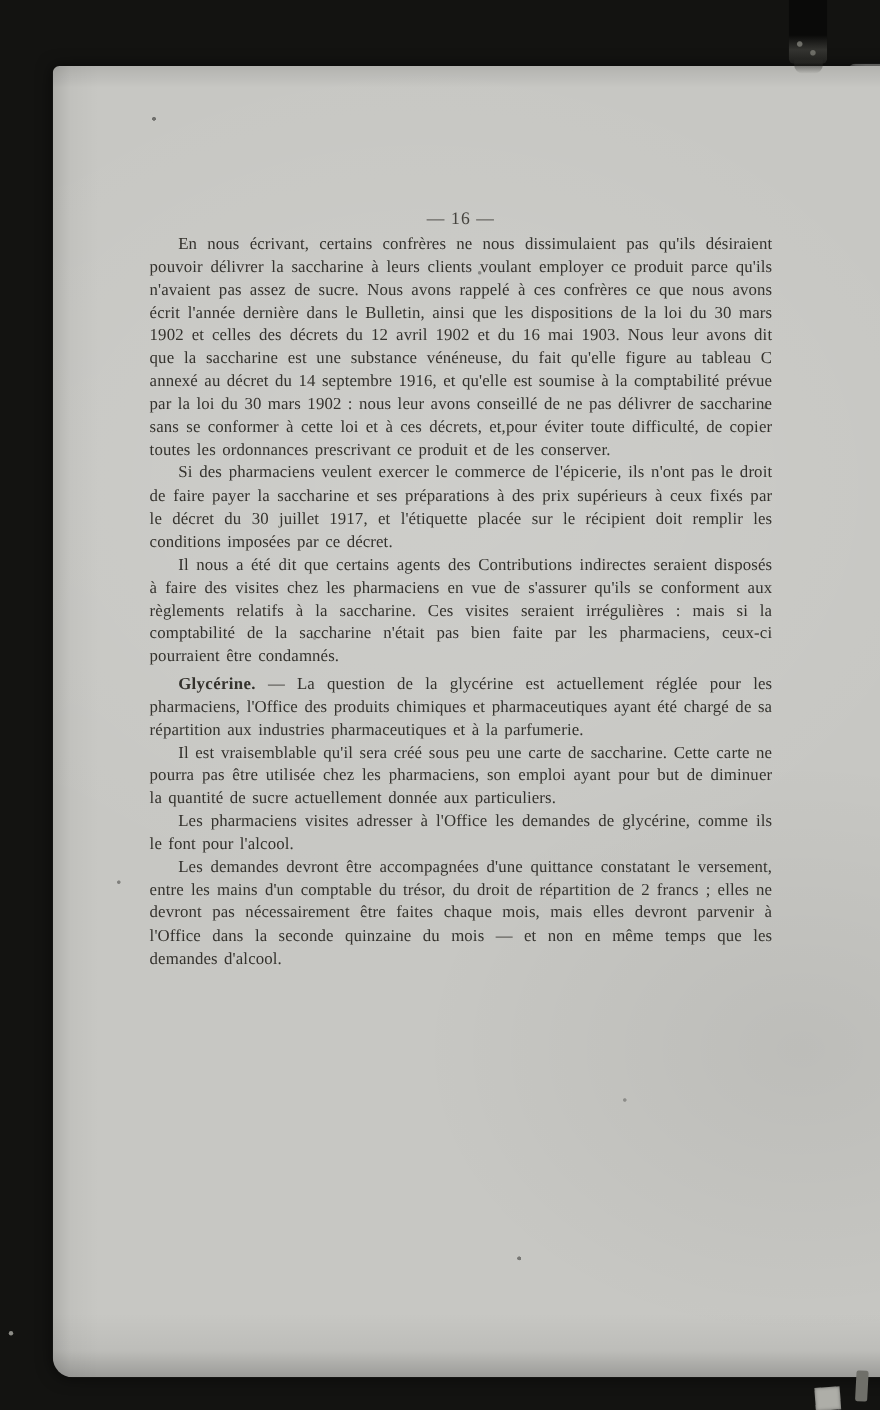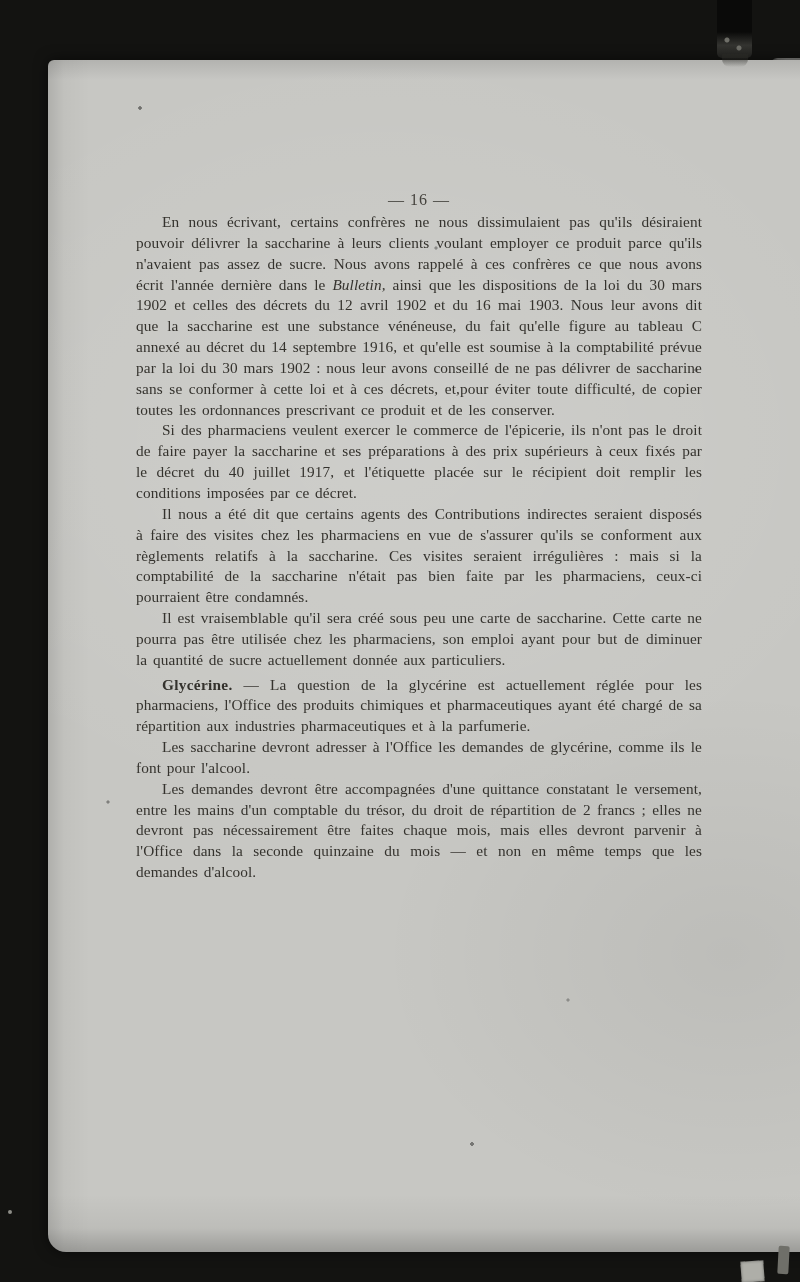--- a/index.html
+++ b/index.html
@@ -71,21 +71,21 @@
     position:absolute;left:88px;top:152px;width:566px;
     font-size:15.3px;line-height:20.85px;
     text-align:justify;
     color:var(--ink);
     letter-spacing:0.1px;
     word-spacing:0.12em;
   }
   .text-block p{margin:0;text-indent:0;}
   .text-block p.indent{text-indent:1.7em;}
   .text-block p.space-before{margin-top:4px;}
-  .seg-italic{font-style:italic;}
+  .seg-italic{}
   .seg-bold{font-weight:bold;letter-spacing:0.3px;}
 
   
   .clip-top{
     position:absolute;left:717px;top:0;width:35px;height:58px;
     background:var(--clip_dark);
     background-image:
       linear-gradient(to bottom, rgba(255,255,255,0) 55%, rgba(160,160,150,0.28) 78%, rgba(120,120,112,0.18) 100%),
       radial-gradient(circle 2px at 10px 40px, rgba(190,190,180,0.5) 0 2px, transparent 3px),
       radial-gradient(circle 2px at 22px 48px, rgba(190,190,180,0.45) 0 2px, transparent 3px);
@@ -120,25 +120,25 @@
 
 <div class="scan">
 
   <div class="next-page-edge"></div>
 
   <div class="paper">
     <div class="specks"></div>
     <div class="page-number">— 16 —</div>
     <div class="text-block" id="text-block">
         <p class="indent"><span>En nous écrivant, certains confrères ne nous dissimulaient pas qu'ils désiraient pouvoir délivrer la saccharine à leurs clients voulant employer ce produit parce qu'ils n'avaient pas assez de sucre. Nous avons rappelé à ces confrères ce que nous avons écrit l'année dernière dans le </span><span class="seg-italic">Bulletin,</span><span> ainsi que les dispositions de la loi du 30 mars 1902 et celles des décrets du 12 avril 1902 et du 16 mai 1903. Nous leur avons dit que la saccharine est une substance vénéneuse, du fait qu'elle figure au tableau C annexé au décret du 14 septembre 1916, et qu'elle est soumise à la comptabilité prévue par la loi du 30 mars 1902 : nous leur avons conseillé de ne pas délivrer de saccharine sans se conformer à cette loi et à ces décrets, et,pour éviter toute difficulté, de copier toutes les ordonnances prescrivant ce produit et de les conserver.</span></p>
-        <p class="indent"><span>Si des pharmaciens veulent exercer le commerce de l'épicerie, ils n'ont pas le droit de faire payer la saccharine et ses préparations à des prix supérieurs à ceux fixés par le décret du 40 juillet 1917, et l'étiquette placée sur le récipient doit remplir les conditions imposées par ce décret.</span></p>
+        <p class="indent"><span>Si des pharmaciens veulent exercer le commerce de l'épicerie, ils n'ont pas le droit de faire payer la saccharine et ses préparations à des prix supérieurs à ceux fixés par le décret du 30 juillet 1917, et l'étiquette placée sur le récipient doit remplir les conditions imposées par ce décret.</span></p>
         <p class="indent"><span>Il nous a été dit que certains agents des Contributions indirectes seraient disposés à faire des visites chez les pharmaciens en vue de s'assurer qu'ils se conforment aux règlements relatifs à la saccharine. Ces visites seraient irrégulières : mais si la comptabilité de la saccharine n'était pas bien faite par les pharmaciens, ceux-ci pourraient être condamnés.</span></p>
+        <p class="indent space-before"><span class="seg-bold">Glycérine.</span><span> — La question de la glycérine est actuellement réglée pour les pharmaciens, l'Office des produits chimiques et pharmaceutiques ayant été chargé de sa répartition aux industries pharmaceutiques et à la parfumerie.</span></p>
         <p class="indent"><span>Il est vraisemblable qu'il sera créé sous peu une carte de saccharine. Cette carte ne pourra pas être utilisée chez les pharmaciens, son emploi ayant pour but de diminuer la quantité de sucre actuellement donnée aux particuliers.</span></p>
-        <p class="indent space-before"><span class="seg-bold">Glycérine.</span><span> — La question de la glycérine est actuellement réglée pour les pharmaciens, l'Office des produits chimiques et pharmaceutiques ayant été chargé de sa répartition aux industries pharmaceutiques et à la parfumerie.</span></p>
-        <p class="indent"><span>Les saccharine devront adresser à l'Office les demandes de glycérine, comme ils le font pour l'alcool.</span></p>
+        <p class="indent"><span>Les pharmaciens visites adresser à l'Office les demandes de glycérine, comme ils le font pour l'alcool.</span></p>
         <p class="indent"><span>Les demandes devront être accompagnées d'une quittance constatant le versement, entre les mains d'un comptable du trésor, du droit de répartition de 2 francs ; elles ne devront pas nécessairement être faites chaque mois, mais elles devront parvenir à l'Office dans la seconde quinzaine du mois — et non en même temps que les demandes d'alcool.</span></p>
       </div>
   </div>
 
   <div class="clip-top"></div>
   <div class="clip-top-smudge"></div>
   <div class="clip-bottom"></div>
   <div class="clip-bottom-small"></div>
   <div class="speck-bottom-left"></div>
 

